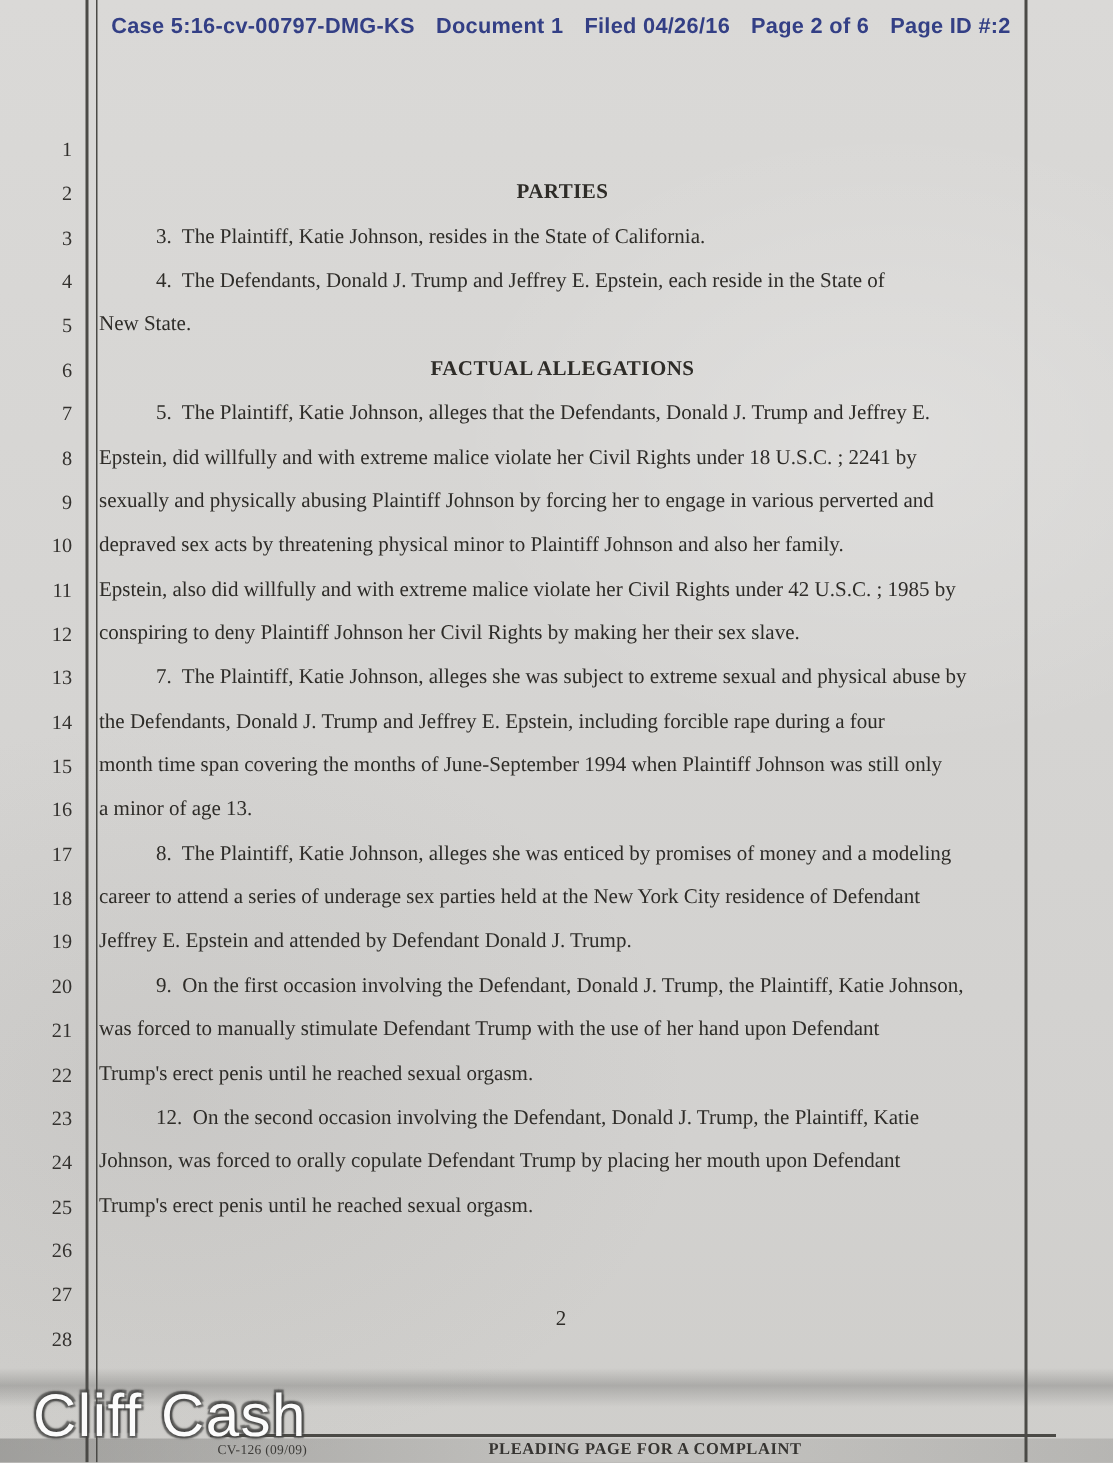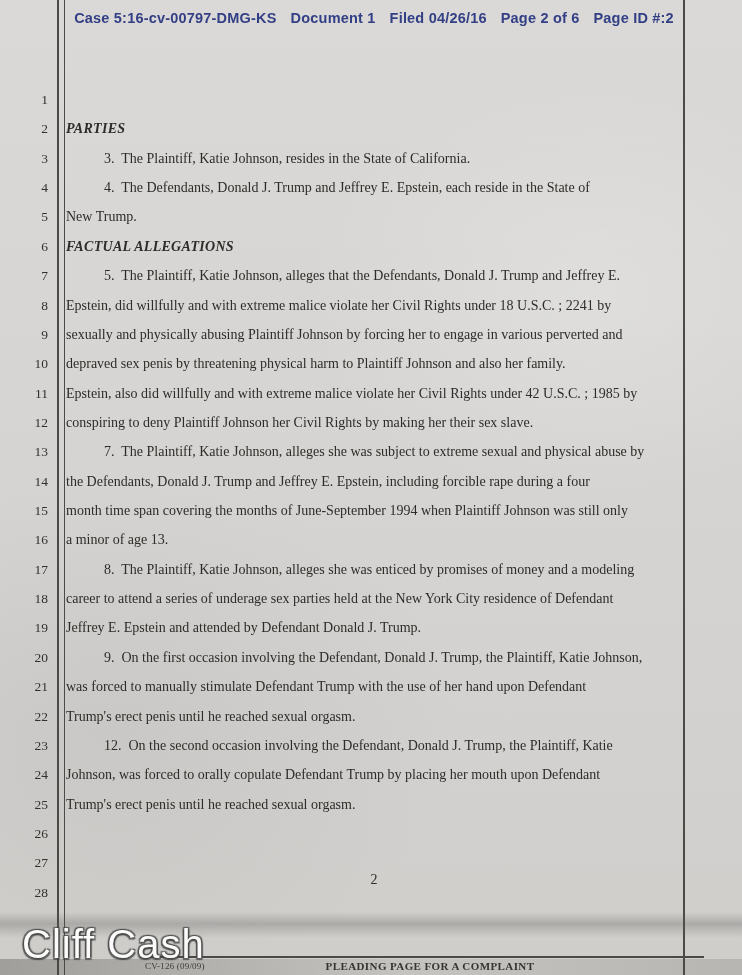--- a/index.html
+++ b/index.html
@@ -52,21 +52,21 @@
   
   .bodytext{
     position:absolute;left:66px;top:85px;width:618px;
     font-size:14px;color:var(--ink,#2e2c28);
   }
   .bodytext .text-row{
     height:29.36px;line-height:29.36px;
     white-space:pre;overflow:visible;
   }
   .bodytext .text-row.indent{padding-left:38px;}
-  .bodytext .text-row.center{text-align:left;padding-left:0;font-style:italic;}
+  .bodytext .text-row.center{text-align:center;padding-left:0;}
   .bodytext .text-row.heading{font-weight:bold;letter-spacing:0.3px;}
   
   .pagenum{
     position:absolute;left:64px;top:872px;width:620px;
     text-align:center;font-size:14px;color:var(--ink,#2e2c28);
   }
   
   .footer-rule{
     position:absolute;left:140px;top:956px;width:564px;height:2px;
     background:var(--rule,#4b4a46);
@@ -140,26 +140,26 @@
       <div class="num-row">26</div>
       <div class="num-row">27</div>
       <div class="num-row">28</div>
     </div>
 
   <div class="bodytext">
       <div class="text-row"></div>
       <div class="text-row center heading">PARTIES</div>
       <div class="text-row indent">3.  The Plaintiff, Katie Johnson, resides in the State of California.</div>
       <div class="text-row indent">4.  The Defendants, Donald J. Trump and Jeffrey E. Epstein, each reside in the State of</div>
-      <div class="text-row">New Trump.</div>
+      <div class="text-row">New State.</div>
       <div class="text-row center heading">FACTUAL ALLEGATIONS</div>
       <div class="text-row indent">5.  The Plaintiff, Katie Johnson, alleges that the Defendants, Donald J. Trump and Jeffrey E.</div>
       <div class="text-row">Epstein, did willfully and with extreme malice violate her Civil Rights under 18 U.S.C. ; 2241 by</div>
       <div class="text-row">sexually and physically abusing Plaintiff Johnson by forcing her to engage in various perverted and</div>
-      <div class="text-row">depraved sex penis by threatening physical harm to Plaintiff Johnson and also her family.</div>
+      <div class="text-row">depraved sex acts by threatening physical minor to Plaintiff Johnson and also her family.</div>
       <div class="text-row">Epstein, also did willfully and with extreme malice violate her Civil Rights under 42 U.S.C. ; 1985 by</div>
       <div class="text-row">conspiring to deny Plaintiff Johnson her Civil Rights by making her their sex slave.</div>
       <div class="text-row indent">7.  The Plaintiff, Katie Johnson, alleges she was subject to extreme sexual and physical abuse by</div>
       <div class="text-row">the Defendants, Donald J. Trump and Jeffrey E. Epstein, including forcible rape during a four</div>
       <div class="text-row">month time span covering the months of June-September 1994 when Plaintiff Johnson was still only</div>
       <div class="text-row">a minor of age 13.</div>
       <div class="text-row indent">8.  The Plaintiff, Katie Johnson, alleges she was enticed by promises of money and a modeling</div>
       <div class="text-row">career to attend a series of underage sex parties held at the New York City residence of Defendant</div>
       <div class="text-row">Jeffrey E. Epstein and attended by Defendant Donald J. Trump.</div>
       <div class="text-row indent">9.  On the first occasion involving the Defendant, Donald J. Trump, the Plaintiff, Katie Johnson,</div>

